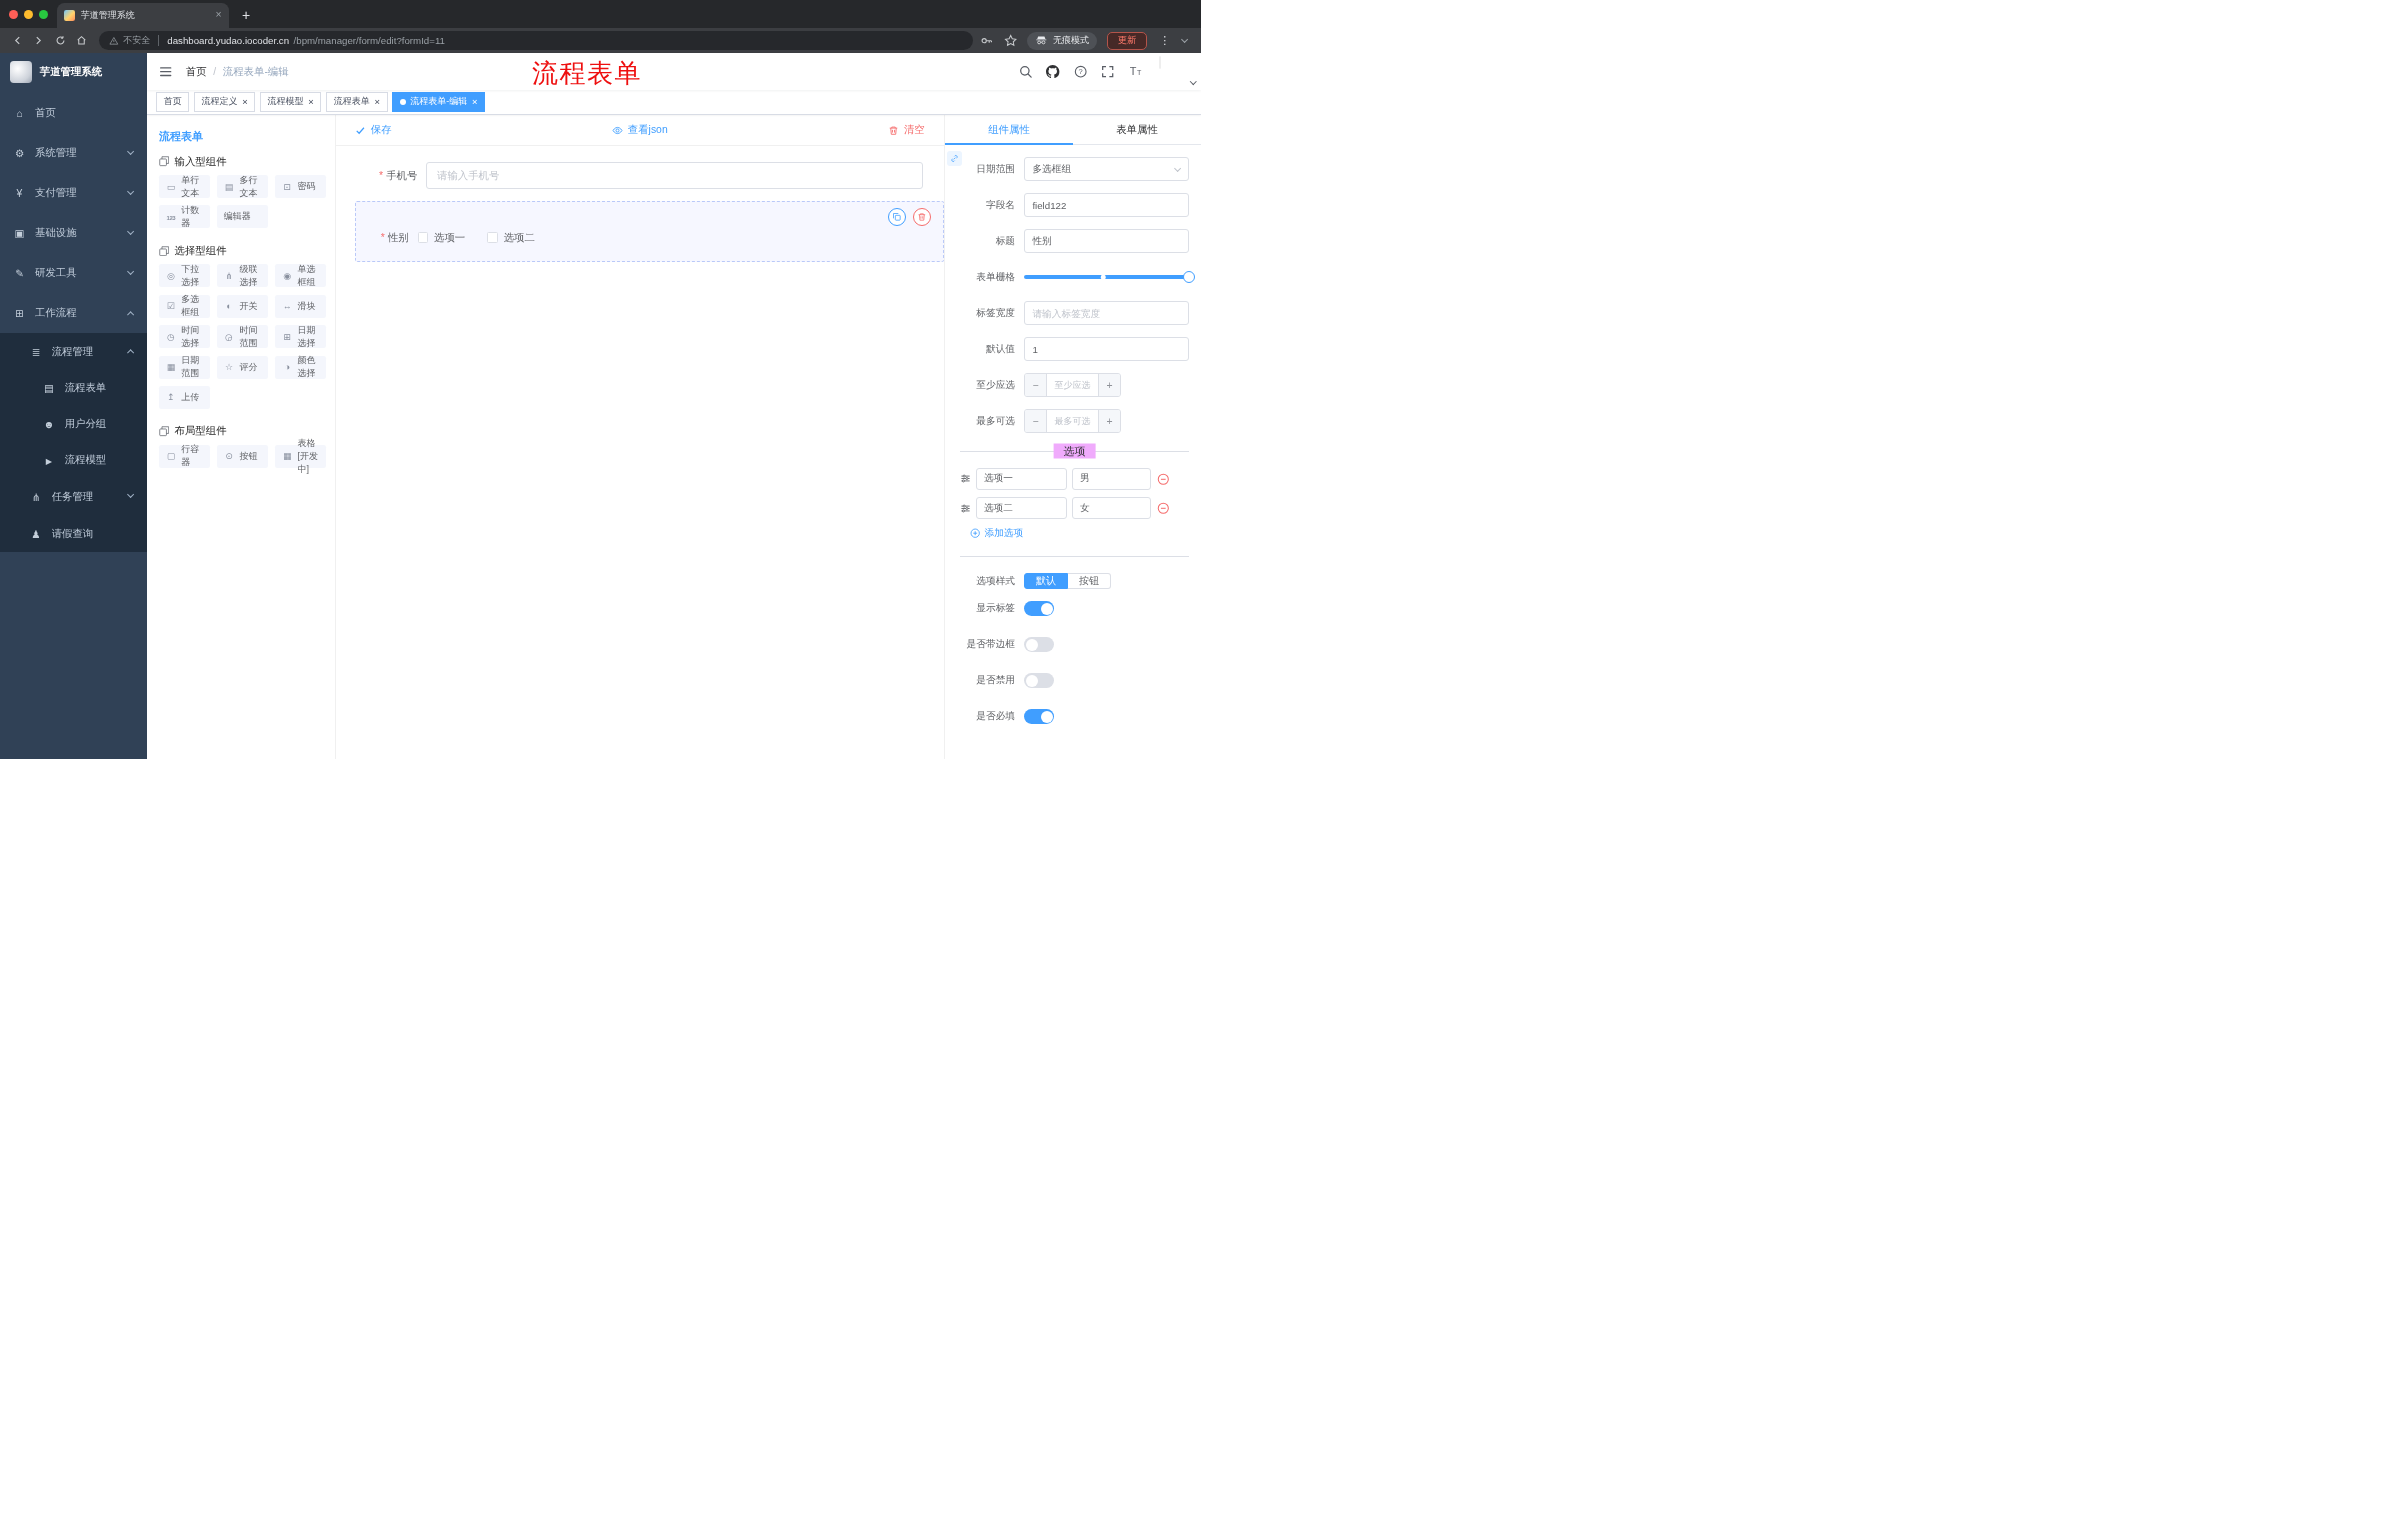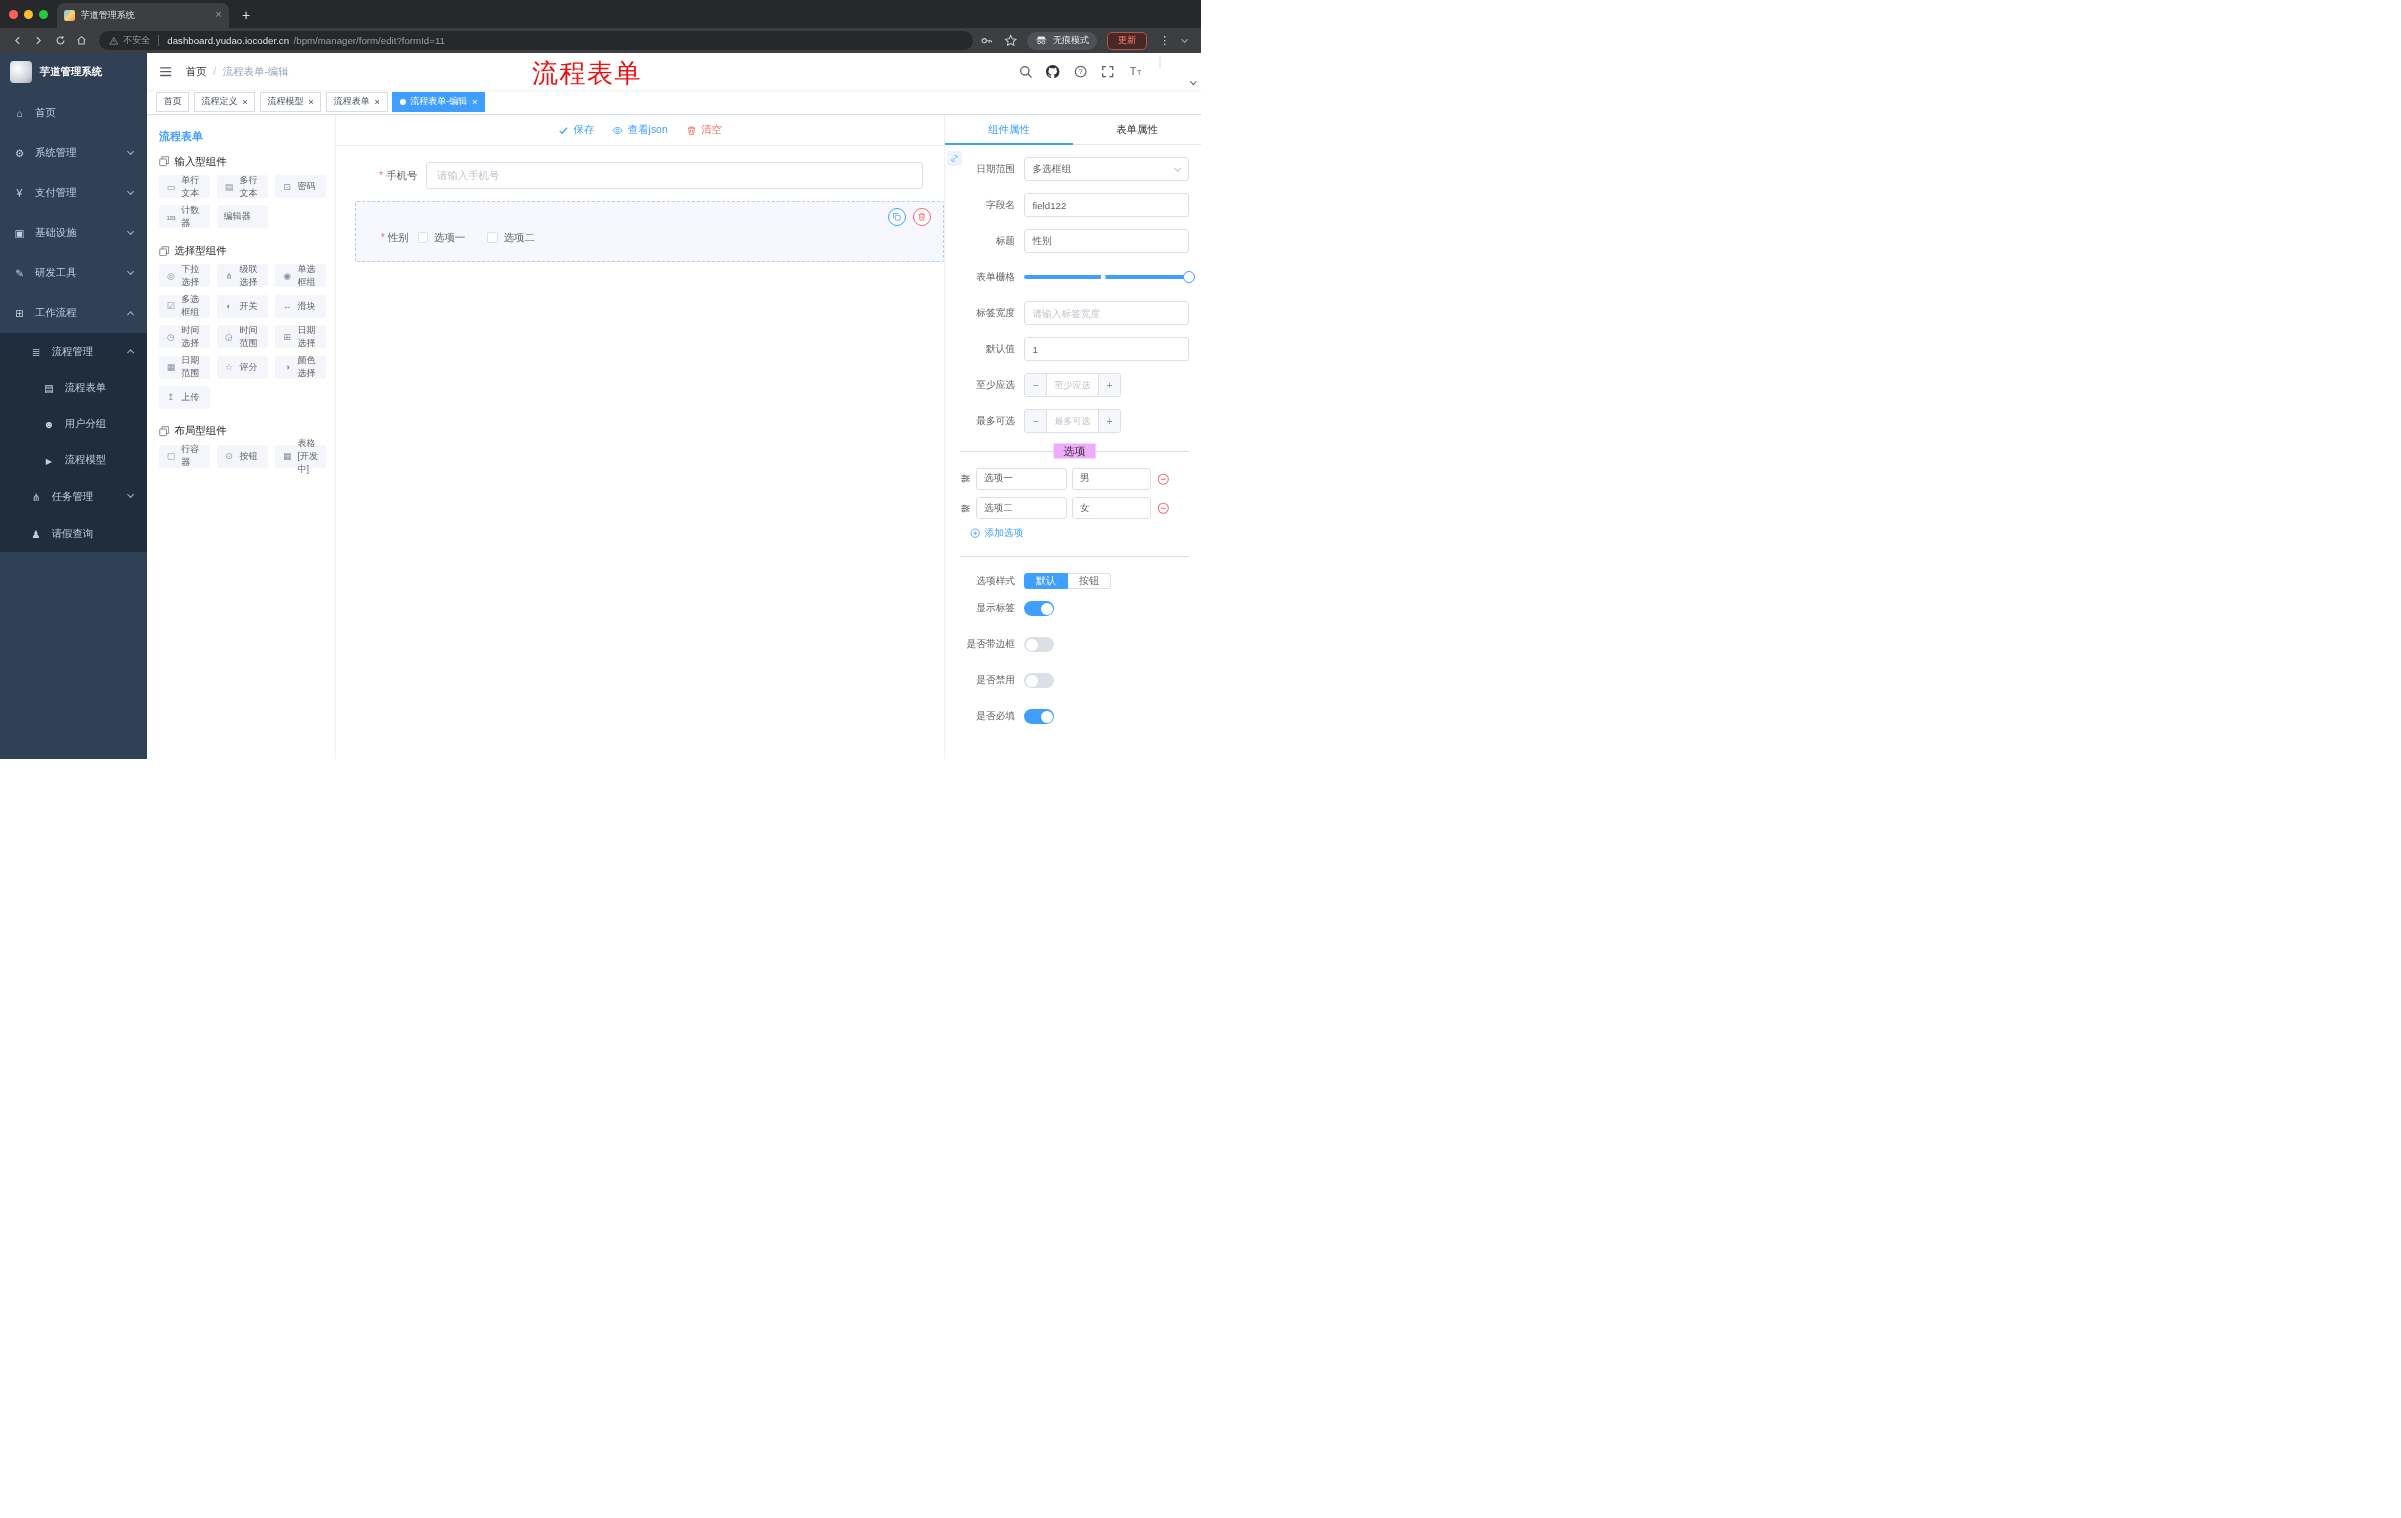--- a/index.html
+++ b/index.html
@@ -130,21 +130,21 @@
 .lf-input{width:110px;height:24px;border:0.7px solid #dcdfe6;border-radius:3px;padding:0 7.4px;font-size:9.7px;color:#606266;background:#fff;outline:none}
 textarea.lf-input{height:43px;padding:4.5px 7.4px;resize:none;font-family:inherit;line-height:1.5}
 .radios{display:flex;align-items:center;gap:13.4px;height:24px}
 .radioitem{display:flex;align-items:center;gap:5.2px;font-size:10.4px;color:#606266;cursor:pointer}
 .radio{width:10.4px;height:10.4px;border-radius:50%;border:0.7px solid #dcdfe6;background:#fff;flex-shrink:0}
 .radio.on{border:3px solid #409eff}
 .radioitem.on .rlbl{color:#409eff}
 
 
 .canvas{flex:1;display:flex;flex-direction:column;min-width:0}
-.canvas-toolbar{height:31px;display:flex;align-items:center;justify-content:center;gap:18px;padding:0 19.3px;border-bottom:0.7px solid #f0f0f0;flex-shrink:0}
+.canvas-toolbar{height:31px;display:flex;align-items:center;justify-content:space-between;gap:4px;padding:0 19.3px;border-bottom:0.7px solid #f0f0f0;flex-shrink:0}
 .tbtn{display:flex;align-items:center;gap:4.5px;font-size:10.4px;cursor:pointer}
 .tbtn svg{width:11px;height:11px}
 .tb-blue{color:#409eff}.tb-red{color:#f56c6c}
 .canvas-body{flex:1;padding:16.3px 0 0 19.3px;overflow:hidden}
 .cfield{display:flex;align-items:center;margin-bottom:12px;padding-right:21px}
 .cflabel{width:71px;text-align:right;padding-right:9px;font-size:10.4px;color:#606266;flex-shrink:0;white-space:nowrap}
 .cinput{flex:1;height:27px;border:0.7px solid #dcdfe6;border-radius:3px;padding:0 9.7px;font-size:10.4px;color:#606266;background:#fff;outline:none}
 .cinput::placeholder{color:#c0c4cc}
 .sel-block{background:#f6f7ff;border:0.7px dashed #bac9f8;border-radius:2.2px;padding:6px 12px 16.3px 10.4px;margin:7.4px 0 0 0;position:relative}
 .sel-actions{display:flex;justify-content:flex-end;gap:7.4px;height:19.3px;margin-bottom:3px}

